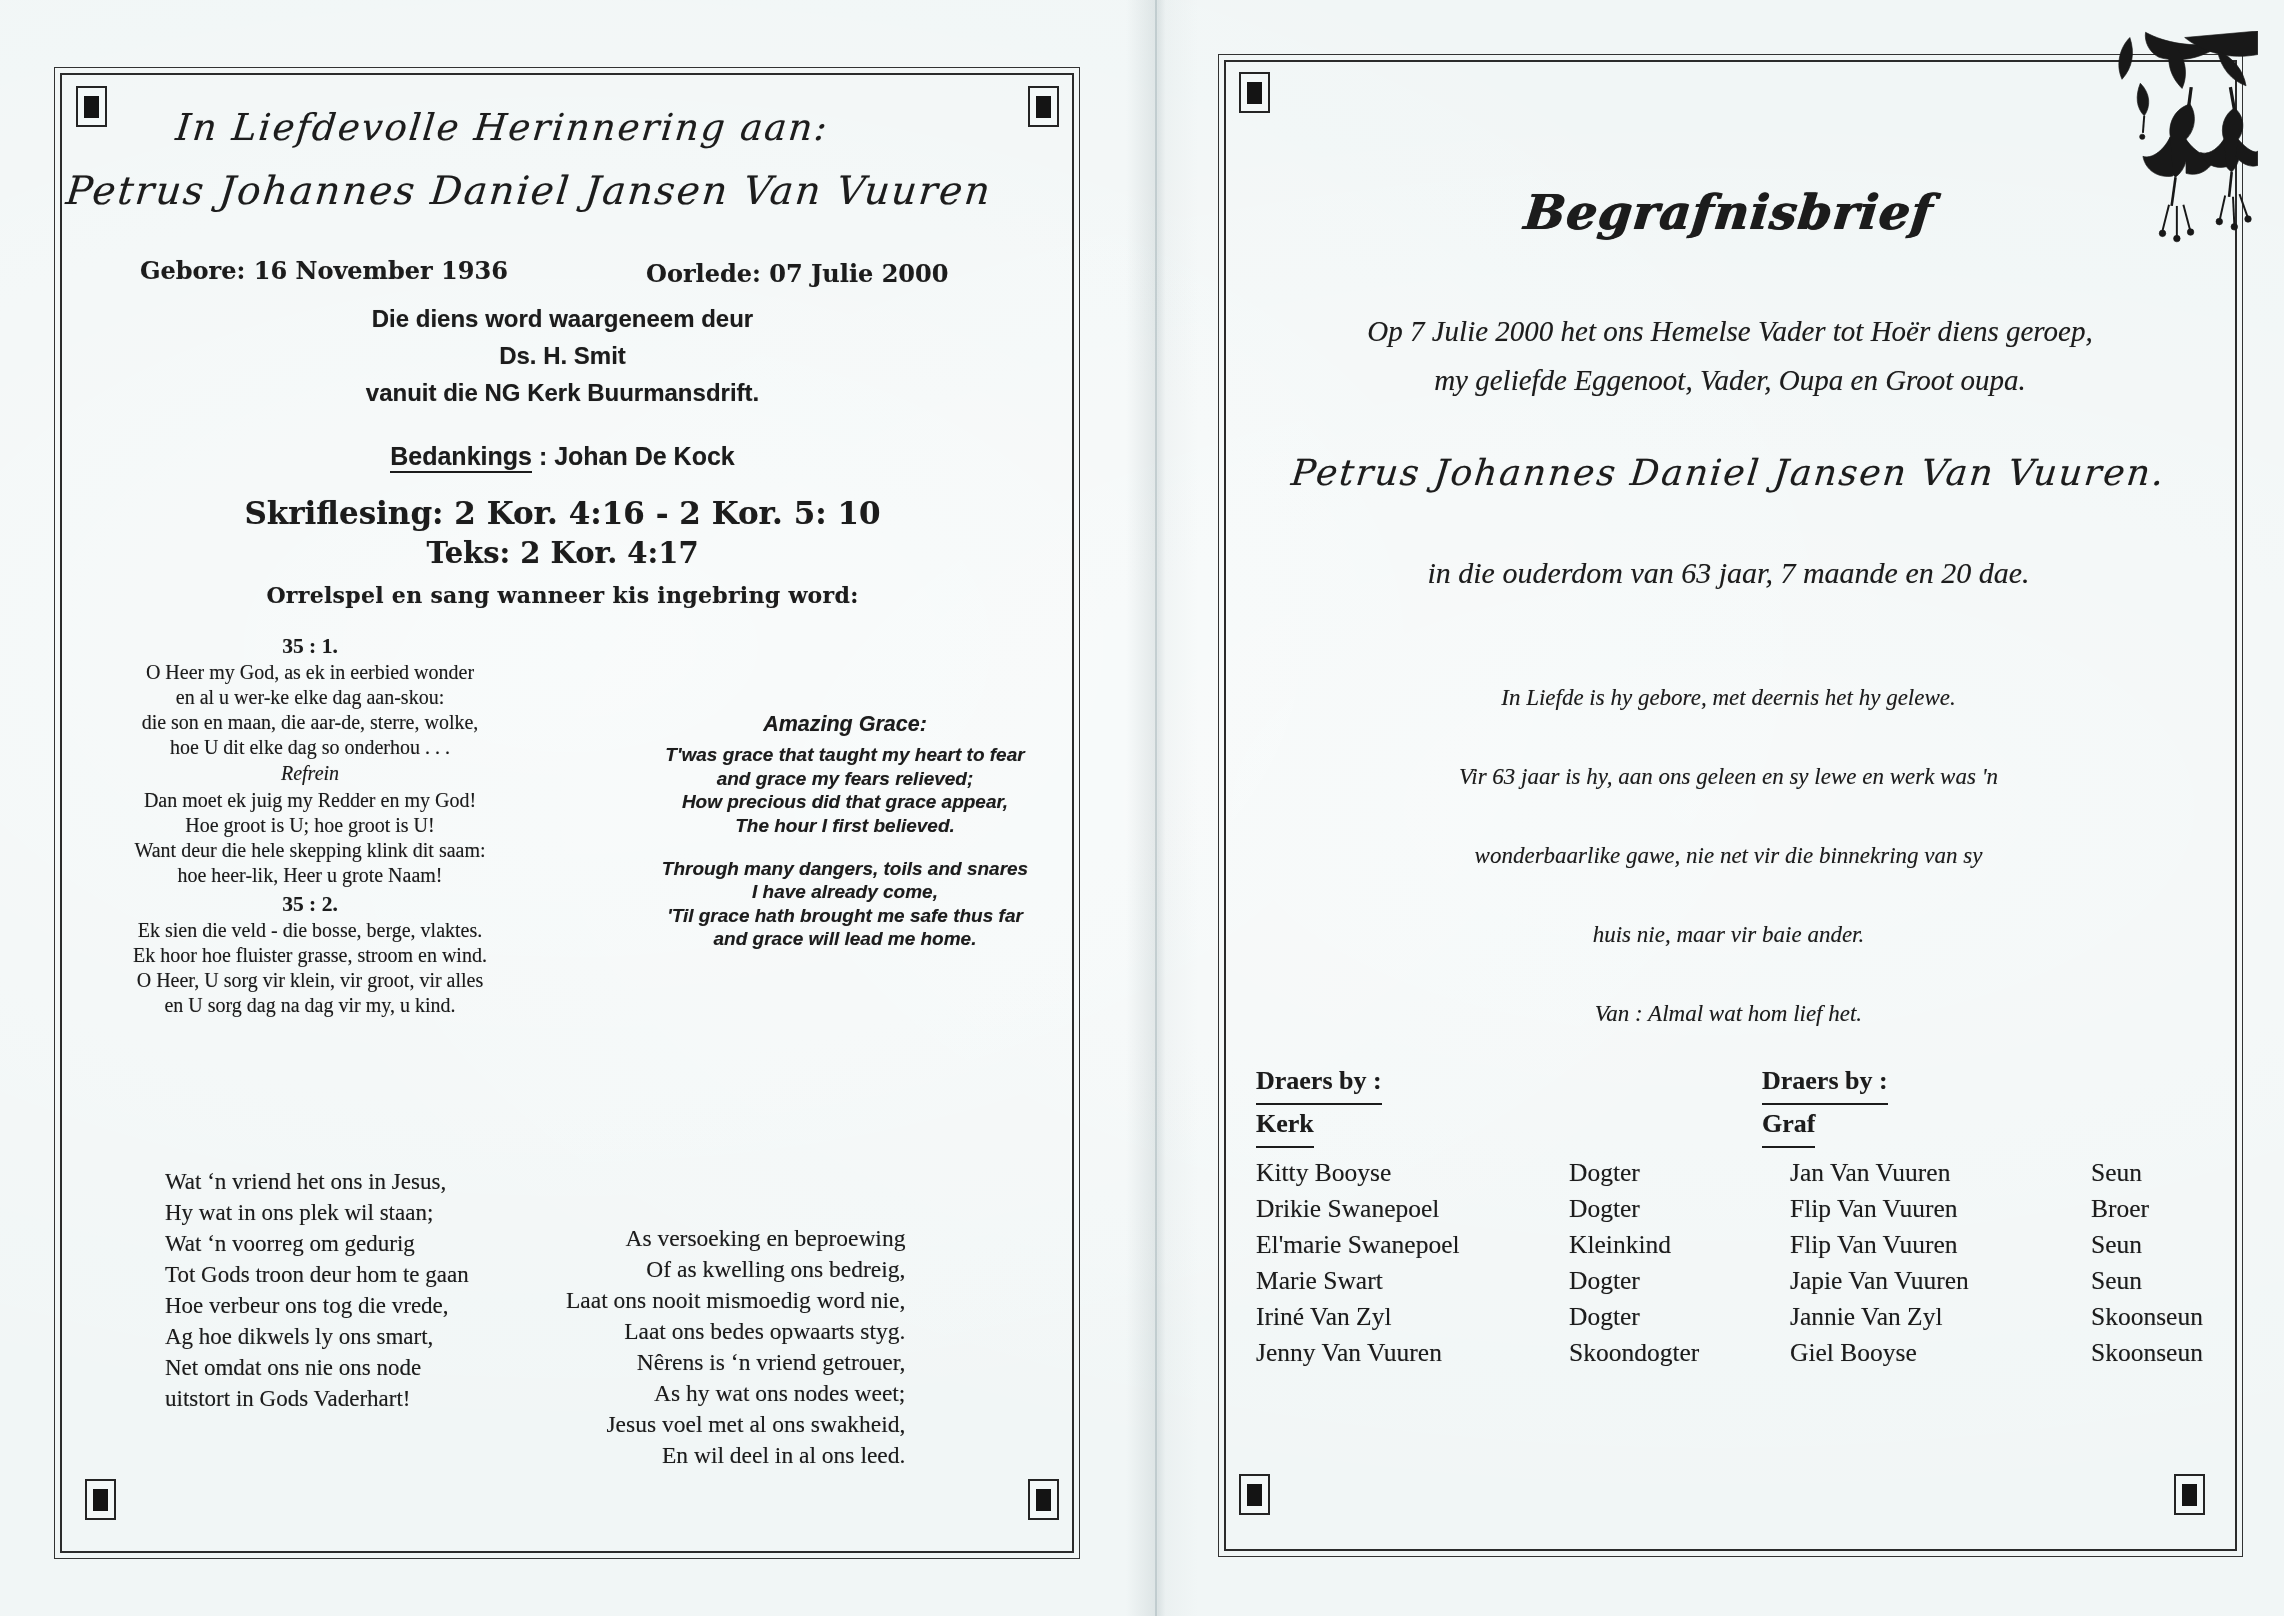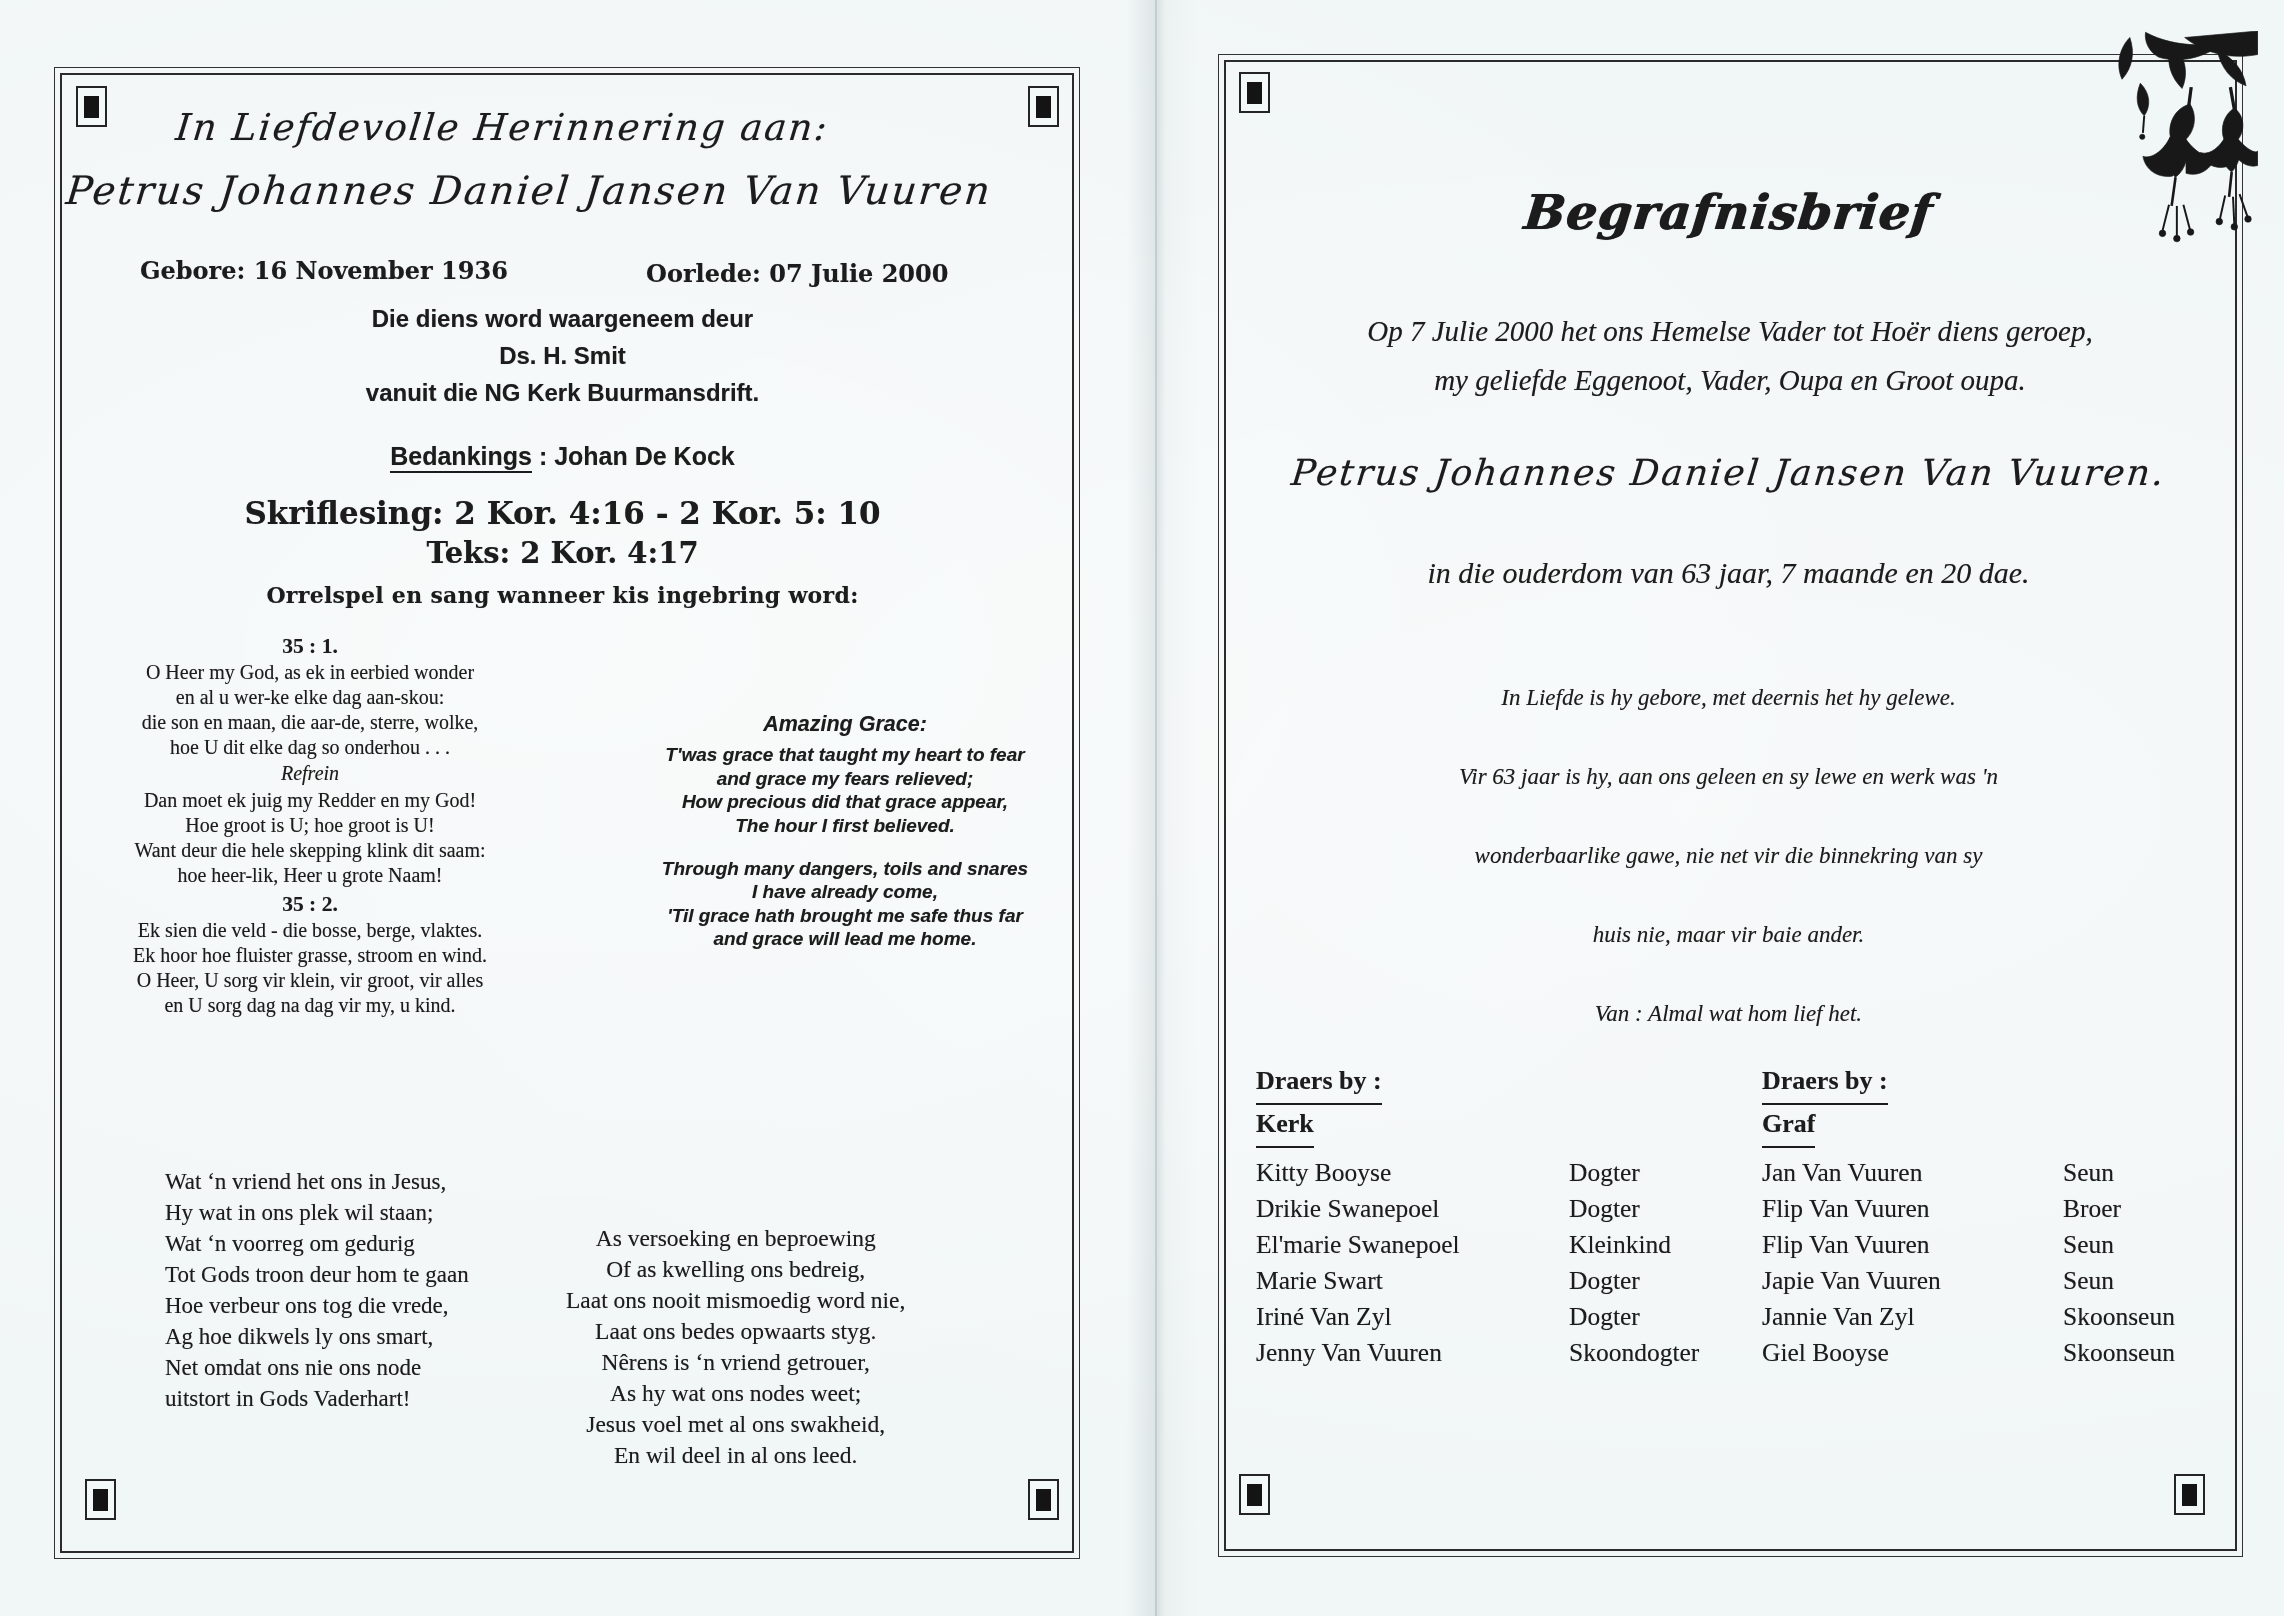--- a/index.html
+++ b/index.html
@@ -55,39 +55,39 @@
   .hymn{left:59px;top:630px;width:502px;font-size:20px;line-height:25px;}
   .hymn .num{font-weight:bold;font-size:21.5px;margin:3.9px 0 1.3px 0;}
   .hymn .refrain{font-style:italic;margin:1.3px 0;}
 
   .grace{left:620px;top:713px;width:450px;font-family:"Liberation Sans", sans-serif;
     font-style:italic;font-weight:bold;font-size:19px;line-height:23.5px;}
   .grace .gtitle{font-size:21.5px;margin-bottom:6.5px;}
   .grace .gverse{margin-bottom:19.6px;}
 
   .verse-bl{left:165px;top:1166px;font-size:23px;line-height:31px;text-align:left;}
-  .verse-br{left:566px;top:1223px;font-size:23.5px;line-height:31px;text-align:center;}
+  .verse-br{left:566px;top:1223px;font-size:23.5px;line-height:31px;text-align:right;}
 
   
   .r-title{left:1224px;top:184px;width:1009px;font-family:"DejaVu Serif", serif;font-style:italic;
     font-weight:bold;font-size:48px;letter-spacing:1.3px;text-shadow:1.3px 0 0 #1c1c1c,0 0 0.7px rgba(0,0,0,.5);}
   .r-intro{left:1231px;top:307px;width:998px;font-style:italic;font-size:29px;line-height:49px;}
   .r-name{left:1224px;top:452px;width:1009px;font-size:36px;}
   .r-age{left:1224px;top:556px;width:1009px;font-style:italic;font-size:30px;}
   .r-tribute{left:1224px;top:658px;width:1009px;font-style:italic;font-size:23px;line-height:79px;}
 
   .bearers{font-size:25.5px;line-height:36px;}
   .bearers .bhead{font-weight:bold;font-size:26px;line-height:38px;}
   .bearers .bhead span{border-bottom:2.6px double #1c1c1c;padding-bottom:3px;display:inline-block;}
   .bearers .rows{margin-top:6.5px;}
   .brow{display:flex;}
   .bearers-church{left:1256px;top:1062px;width:502px;}
   .bearers-church .bname{width:313px;}
   .bearers-grave{left:1762px;top:1062px;width:529px;}
-  .bearers-grave .bname{width:301px;}
+  .bearers-grave .bname{width:301px;margin-left:28px;}
 
   .flower{left:2067px;top:31px;width:191px;height:235px;z-index:4;}
 </style>
 </head>
 <body>
 
 <div class="canvas">
   <div class="fold"></div>
   <div class="fold-line"></div>
 

